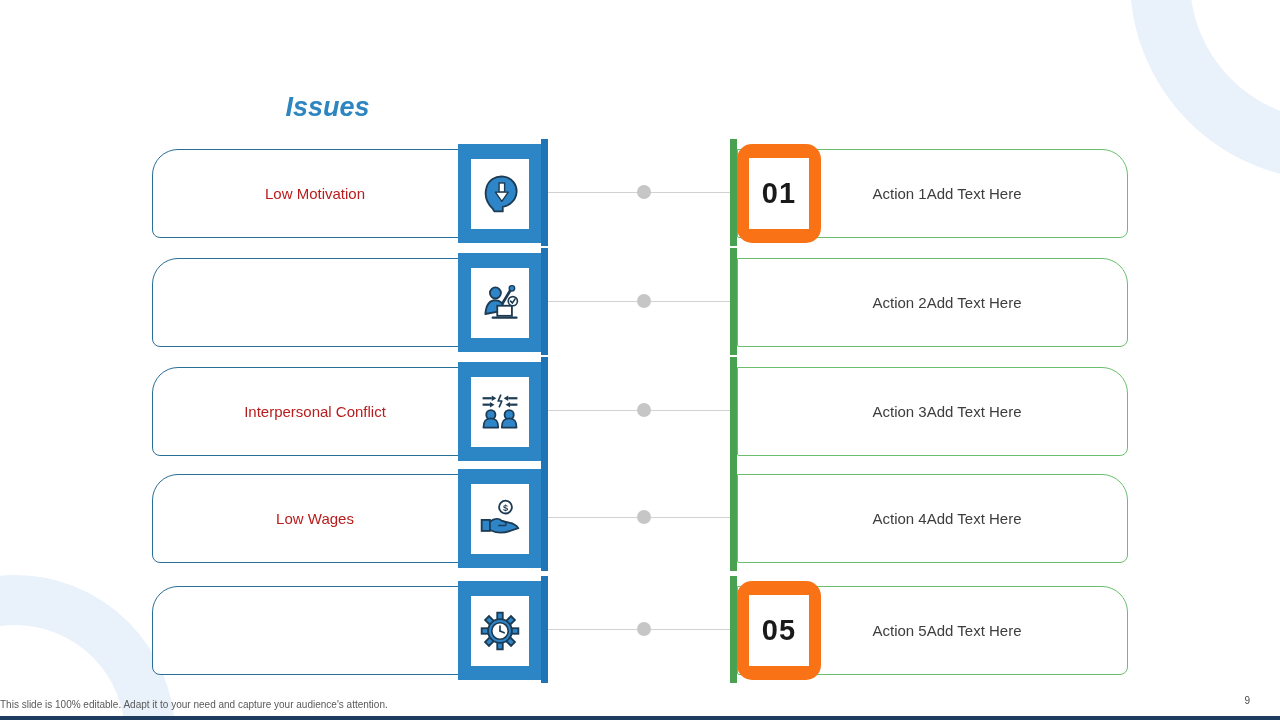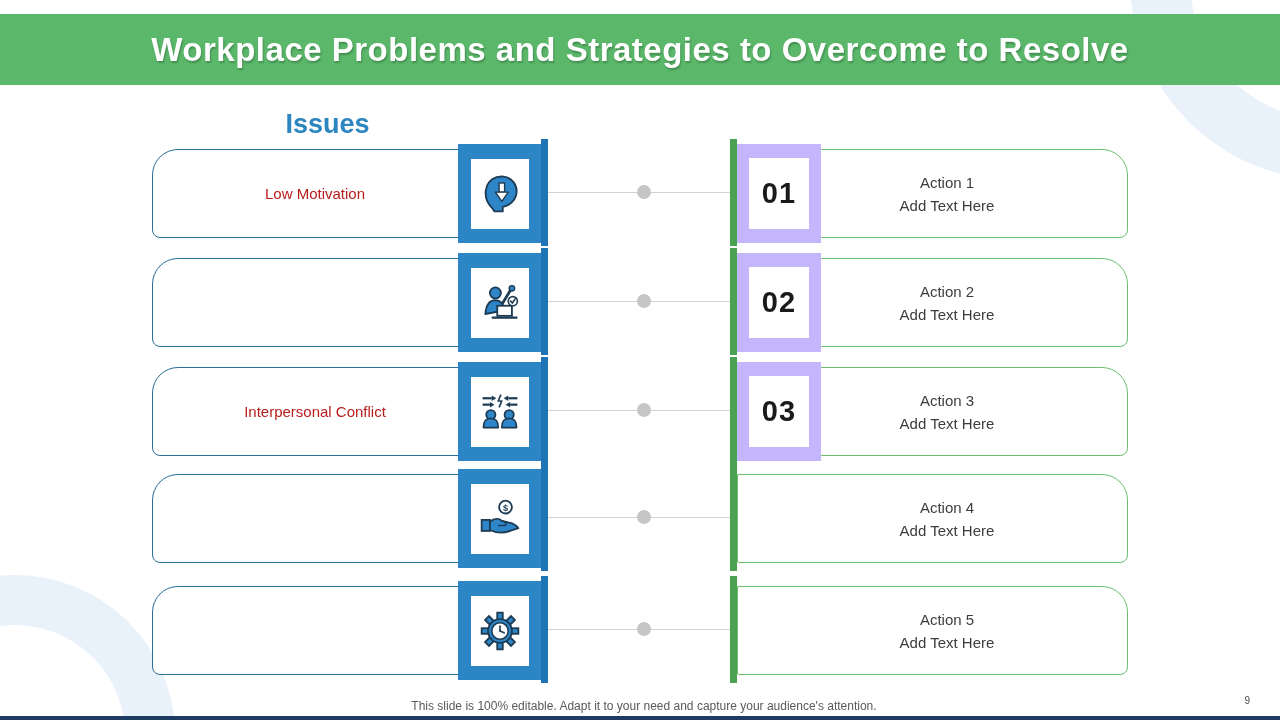--- a/index.html
+++ b/index.html
@@ -16,21 +16,21 @@
   
   .banner {
     position:absolute; left:0; top:14px; width:1280px; height:71px;
     background:#5bb86a; z-index:2; display:flex; align-items:center; justify-content:center;
   }
   .banner h1 {
     color:#ffffff; font-size:33px; font-weight:bold; letter-spacing:.5px;
     text-shadow:1px 2px 2px rgba(40,90,50,.45);
   }
 
-  .col-heading { position:absolute; top:109px; font-size:27px; font-weight:bold; text-align:center; z-index:2; }
+  .col-heading { position:absolute; top:92px; font-size:27px; font-weight:bold; text-align:center; z-index:2;font-style:italic; }
   .heading-issues { left:140px; width:375px; color:#2e86c1; }
   .heading-action { left:765px; width:375px; color:#5cb85c; }
 
   .row { position:absolute; left:0; width:1280px; height:109px; z-index:2; }
   .row1{top:138px}.row2{top:247px}.row3{top:356px}.row4{top:463px}.row5{top:575px}
 
   .issue-box {
     position:absolute; left:152px; top:11px; width:389px; height:89px;
     background:#fff; border:1px solid #2a6f97; border-radius:26px 0 2px 8px;
   }
@@ -51,54 +51,51 @@
 
   .connector { position:absolute; left:548px; top:54px; width:189px; height:1px; background:#d2d2d2; }
   .connector-dot { position:absolute; left:637px; top:47px; width:14px; height:14px; border-radius:50%; background:#c6c6c6; }
 
   .action-box {
     position:absolute; left:737px; top:11px; width:391px; height:89px;
     background:#fff; border:1px solid #6abf6e; border-radius:0 26px 8px 2px;
   }
   .action-label {
     position:absolute; left:821px; top:11px; width:252px; height:89px;
-    display:flex; flex-direction:column; align-items:center; justify-content:center;
+    display:flex; flex-direction:row; align-items:center; justify-content:center;
     font-size:15px; color:#3d3d3d; line-height:23px; text-align:left;
   }
   .green-bar { position:absolute; left:730px; top:1px; width:7px; height:107px; background:#4aa151; }
   .number-square {
     position:absolute; left:737px; top:6px; width:84px; height:99px;
-    background:#c4b5fd; display:flex; align-items:center; justify-content:center;
+    background:#f97316; display:flex; align-items:center; justify-content:center;border-radius:15px;
   }
   .number-inner {
     width:60px; height:71px; background:#fff;
     display:flex; align-items:center; justify-content:center;
     font-size:29px; font-weight:bold; color:#1a1a1a; letter-spacing:1px;
   }
 
   .footer-note {
-    position:absolute; left:0; top:699px; width:1280px; text-align:center;
-    font-size:12px; color:#595959; z-index:2;padding-left:8px;
+    position:absolute; left:0; top:699px; width:1280px; 
+    font-size:10px; color:#595959; z-index:2;
   }
   .page-number { position:absolute; right:30px; top:695px; font-size:10px; color:#4a4a4a; z-index:2; }
   .bottom-strip { position:absolute; left:0; bottom:0; width:1280px; height:4px; background:#1d3c5f; z-index:3; }
 
   svg { display:block; }
 </style>
 </head>
 <body>
 
 <div class="slide">
 
   <div class="ring ring-tr"></div>
   <div class="ring ring-bl"></div>
 
-  <div class="banner">
-    <h1>Workplace Problems and Strategies to Overcome to Resolve</h1>
-  </div>
 
   <div class="col-heading heading-issues">Issues</div>
 
   <div class="row row1">
     <div class="connector"></div>
     <div class="connector-dot"></div>
     <div class="issue-box"></div>
     <div class="issue-label">Low Motivation</div>
     <div class="blue-bar"></div>
     <div class="icon-square">
@@ -139,23 +136,20 @@
           <path d="M35.5 22 L37.5 24 L40.5 19.5" fill="none" stroke="#1d3b53" stroke-width="1.8" stroke-linecap="round"></path>
         </svg>
       </div>
     </div>
     <div class="action-box"></div>
     <div class="action-label">
       <span>Action 2</span>
       <span>Add Text Here</span>
     </div>
     <div class="green-bar"></div>
-    <div class="number-square">
-      <div class="number-inner">02</div>
-    </div>
   </div>
 
   <div class="row row3">
     <div class="connector"></div>
     <div class="connector-dot"></div>
     <div class="issue-box"></div>
     <div class="issue-label">Interpersonal Conflict</div>
     <div class="blue-bar"></div>
     <div class="icon-square">
       <div class="icon-inner">
@@ -175,29 +169,27 @@
           <path d="M26 41 C26 33 29 31 34 31 C39 31 42 33 42 41 Z" fill="#2e86c8" stroke="#1d3b53" stroke-width="2" stroke-linejoin="round"></path>
         </svg>
       </div>
     </div>
     <div class="action-box"></div>
     <div class="action-label">
       <span>Action 3</span>
       <span>Add Text Here</span>
     </div>
     <div class="green-bar"></div>
-    <div class="number-square">
-      <div class="number-inner">03</div>
-    </div>
   </div>
 
   <div class="row row4">
     <div class="connector"></div>
     <div class="connector-dot"></div>
     <div class="issue-box"></div>
+    <div class="issue-label">Low Wages</div>
     <div class="blue-bar"></div>
     <div class="icon-square">
       <div class="icon-inner">
         <svg width="44" height="44" viewBox="0 0 48 48">
           <circle cx="30" cy="11" r="7" fill="#ffffff" stroke="#1d3b53" stroke-width="2"></circle>
           <text x="30" y="15" font-size="10" font-weight="bold" fill="#1d3b53" text-anchor="middle" font-family="Liberation Sans, sans-serif">$</text>
           <rect x="4" y="25" width="9" height="12" fill="#2e86c8" stroke="#1d3b53" stroke-width="2"></rect>
           <path d="M13 27 C18 23 23 23 26 26 L34 28 C39 29 42 31 44 34 L35 37 C27 40 19 39 13 36 Z" fill="#2e86c8" stroke="#1d3b53" stroke-width="2" stroke-linejoin="round"></path>
           <path d="M26 26 C30 27 32 29 30 31 L22 31" fill="none" stroke="#1d3b53" stroke-width="1.6"></path>
         </svg>
@@ -237,19 +229,22 @@
           <line x1="24" y1="24" x2="28.5" y2="26" stroke="#1d3b53" stroke-width="1.8" stroke-linecap="round"></line>
         </svg>
       </div>
     </div>
     <div class="action-box"></div>
     <div class="action-label">
       <span>Action 5</span>
       <span>Add Text Here</span>
     </div>
     <div class="green-bar"></div>
+    <div class="number-square">
+      <div class="number-inner">05</div>
+    </div>
   </div>
 
   <div class="footer-note">This slide is 100% editable. Adapt it to your need and capture your audience's attention.</div>
   <div class="page-number">9</div>
   <div class="bottom-strip"></div>
 
 </div>
 
 </body></html>

